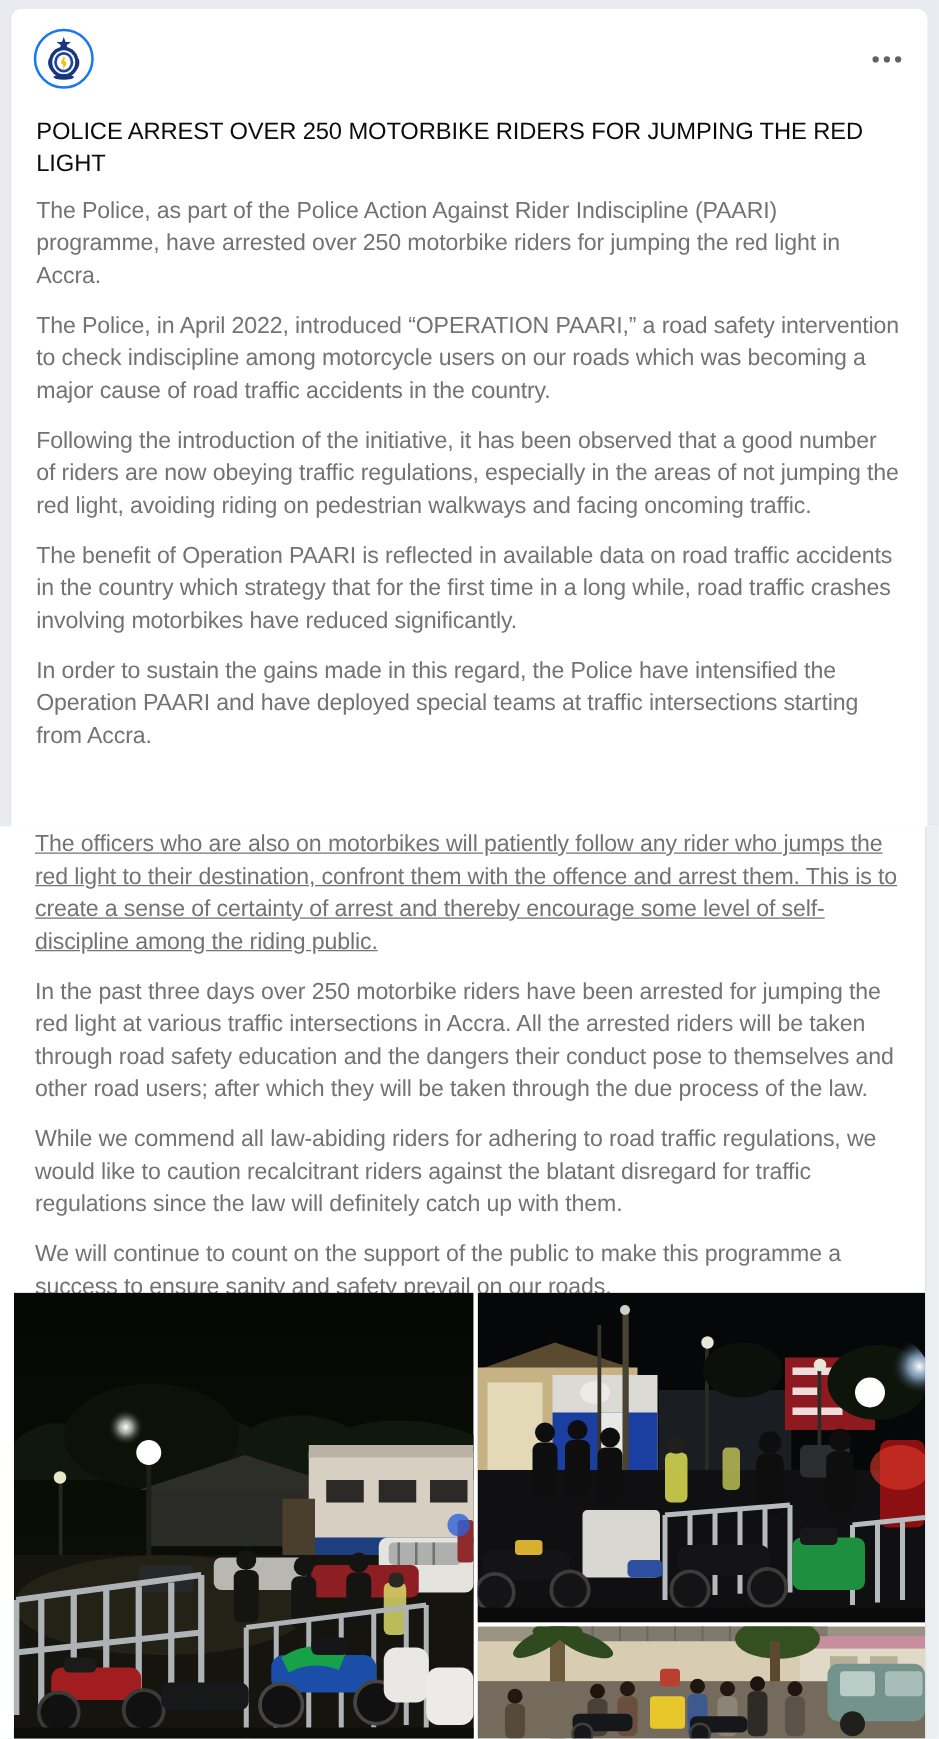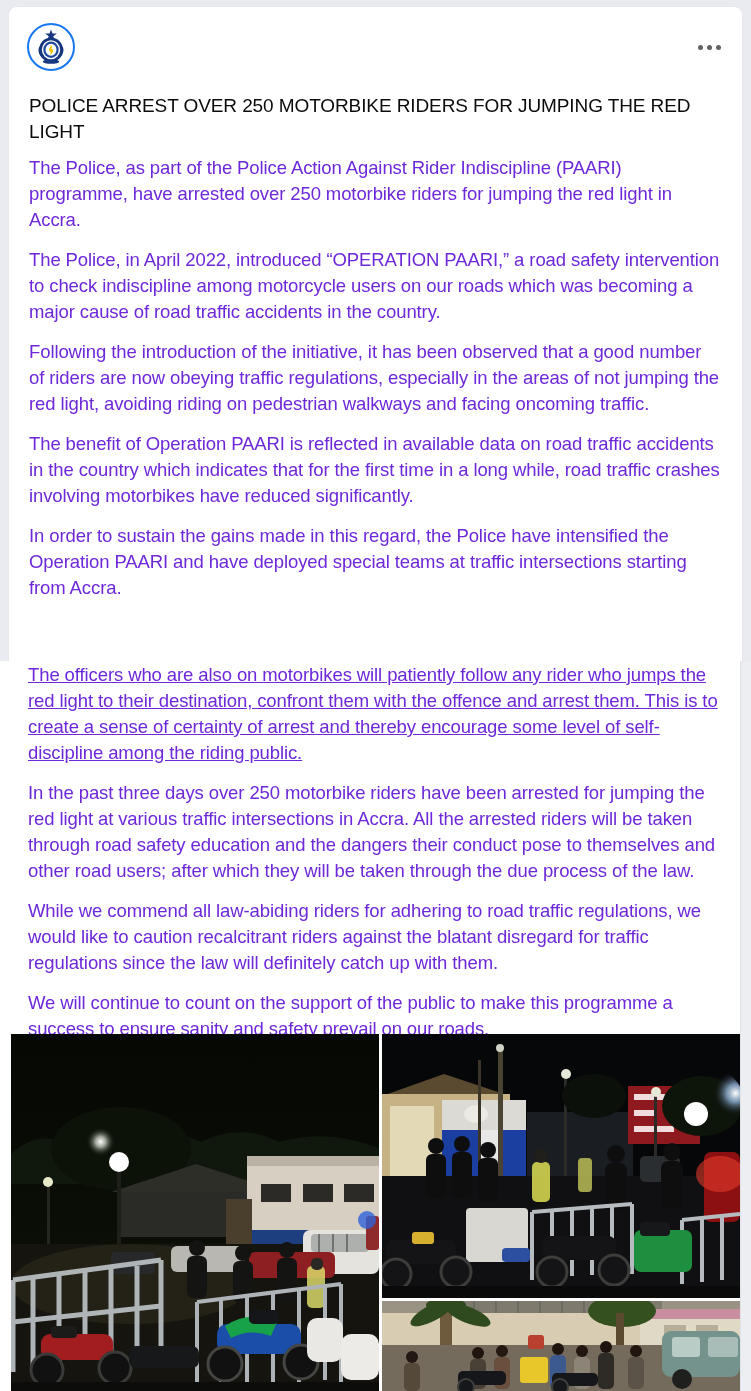--- a/index.html
+++ b/index.html
@@ -143,21 +143,21 @@
     font-size: 19px;
     line-height: 26px;
     font-weight: 400;
     color: #0b0b0b;
     padding: 22px 0 10px 0;
     letter-spacing: -0.1px;
   }
   .para {
     font-size: 18.5px;
     line-height: 26px;
-    color: #6d28d9;
+    color: #737373;
     margin-bottom: 14px;
     letter-spacing: -0.1px;
   }
 
   .post-body-lower {
     padding: 0 22px 0 28px;
     color: #0b0b0b;
   }
   .post-body-lower .para:first-child { margin-top: 1px; text-decoration: underline; }
 
@@ -221,21 +221,21 @@
         <span></span>
         <span></span>
       </button>
     </div>
 
     <div class="post-body">
       <div class="post-title">POLICE ARREST OVER 250 MOTORBIKE RIDERS FOR JUMPING THE RED LIGHT</div>
       <p class="para">The Police, as part of the Police Action Against Rider Indiscipline (PAARI) programme, have arrested over 250 motorbike riders for jumping the red light in Accra.</p>
       <p class="para">The Police, in April 2022, introduced “OPERATION PAARI,”  a road safety intervention to check indiscipline among motorcycle users on our roads which was becoming a major cause of road traffic accidents in the country.</p>
       <p class="para">Following the introduction of the initiative, it has been observed that a good number of riders are now obeying traffic regulations, especially in the areas of not jumping the red light, avoiding riding on pedestrian walkways and facing oncoming traffic.</p>
-      <p class="para">The benefit of Operation PAARI is reflected in available data on road traffic accidents in the country which indicates that for the first time in a long while, road traffic crashes involving motorbikes have reduced significantly.</p>
+      <p class="para">The benefit of Operation PAARI is reflected in available data on road traffic accidents in the country which strategy that for the first time in a long while, road traffic crashes involving motorbikes have reduced significantly.</p>
       <p class="para">In order to sustain the gains made in this regard, the Police have intensified the Operation PAARI and have deployed special teams at traffic intersections starting from Accra.</p>
     </div>
   </div>
 
   <div class="post-card-bottom">
 
     <div class="post-body-lower">
       <p class="para">The officers who are also on motorbikes will patiently follow any rider who jumps the red light to their destination, confront them with the offence and arrest them. This is to create a sense of certainty of arrest and thereby encourage some level of self-discipline among the riding public.</p>
       <p class="para">In the past three days over 250 motorbike riders have been arrested for jumping the red light at various traffic intersections in Accra. All the arrested riders will be taken through road safety education and the dangers their conduct pose to themselves and other road users; after which they will be taken through the due process of the law.</p>
       <p class="para">While we commend all law-abiding riders for adhering to road traffic regulations, we would like to caution recalcitrant riders against the blatant disregard for traffic regulations since the law will definitely catch up with them.</p>

